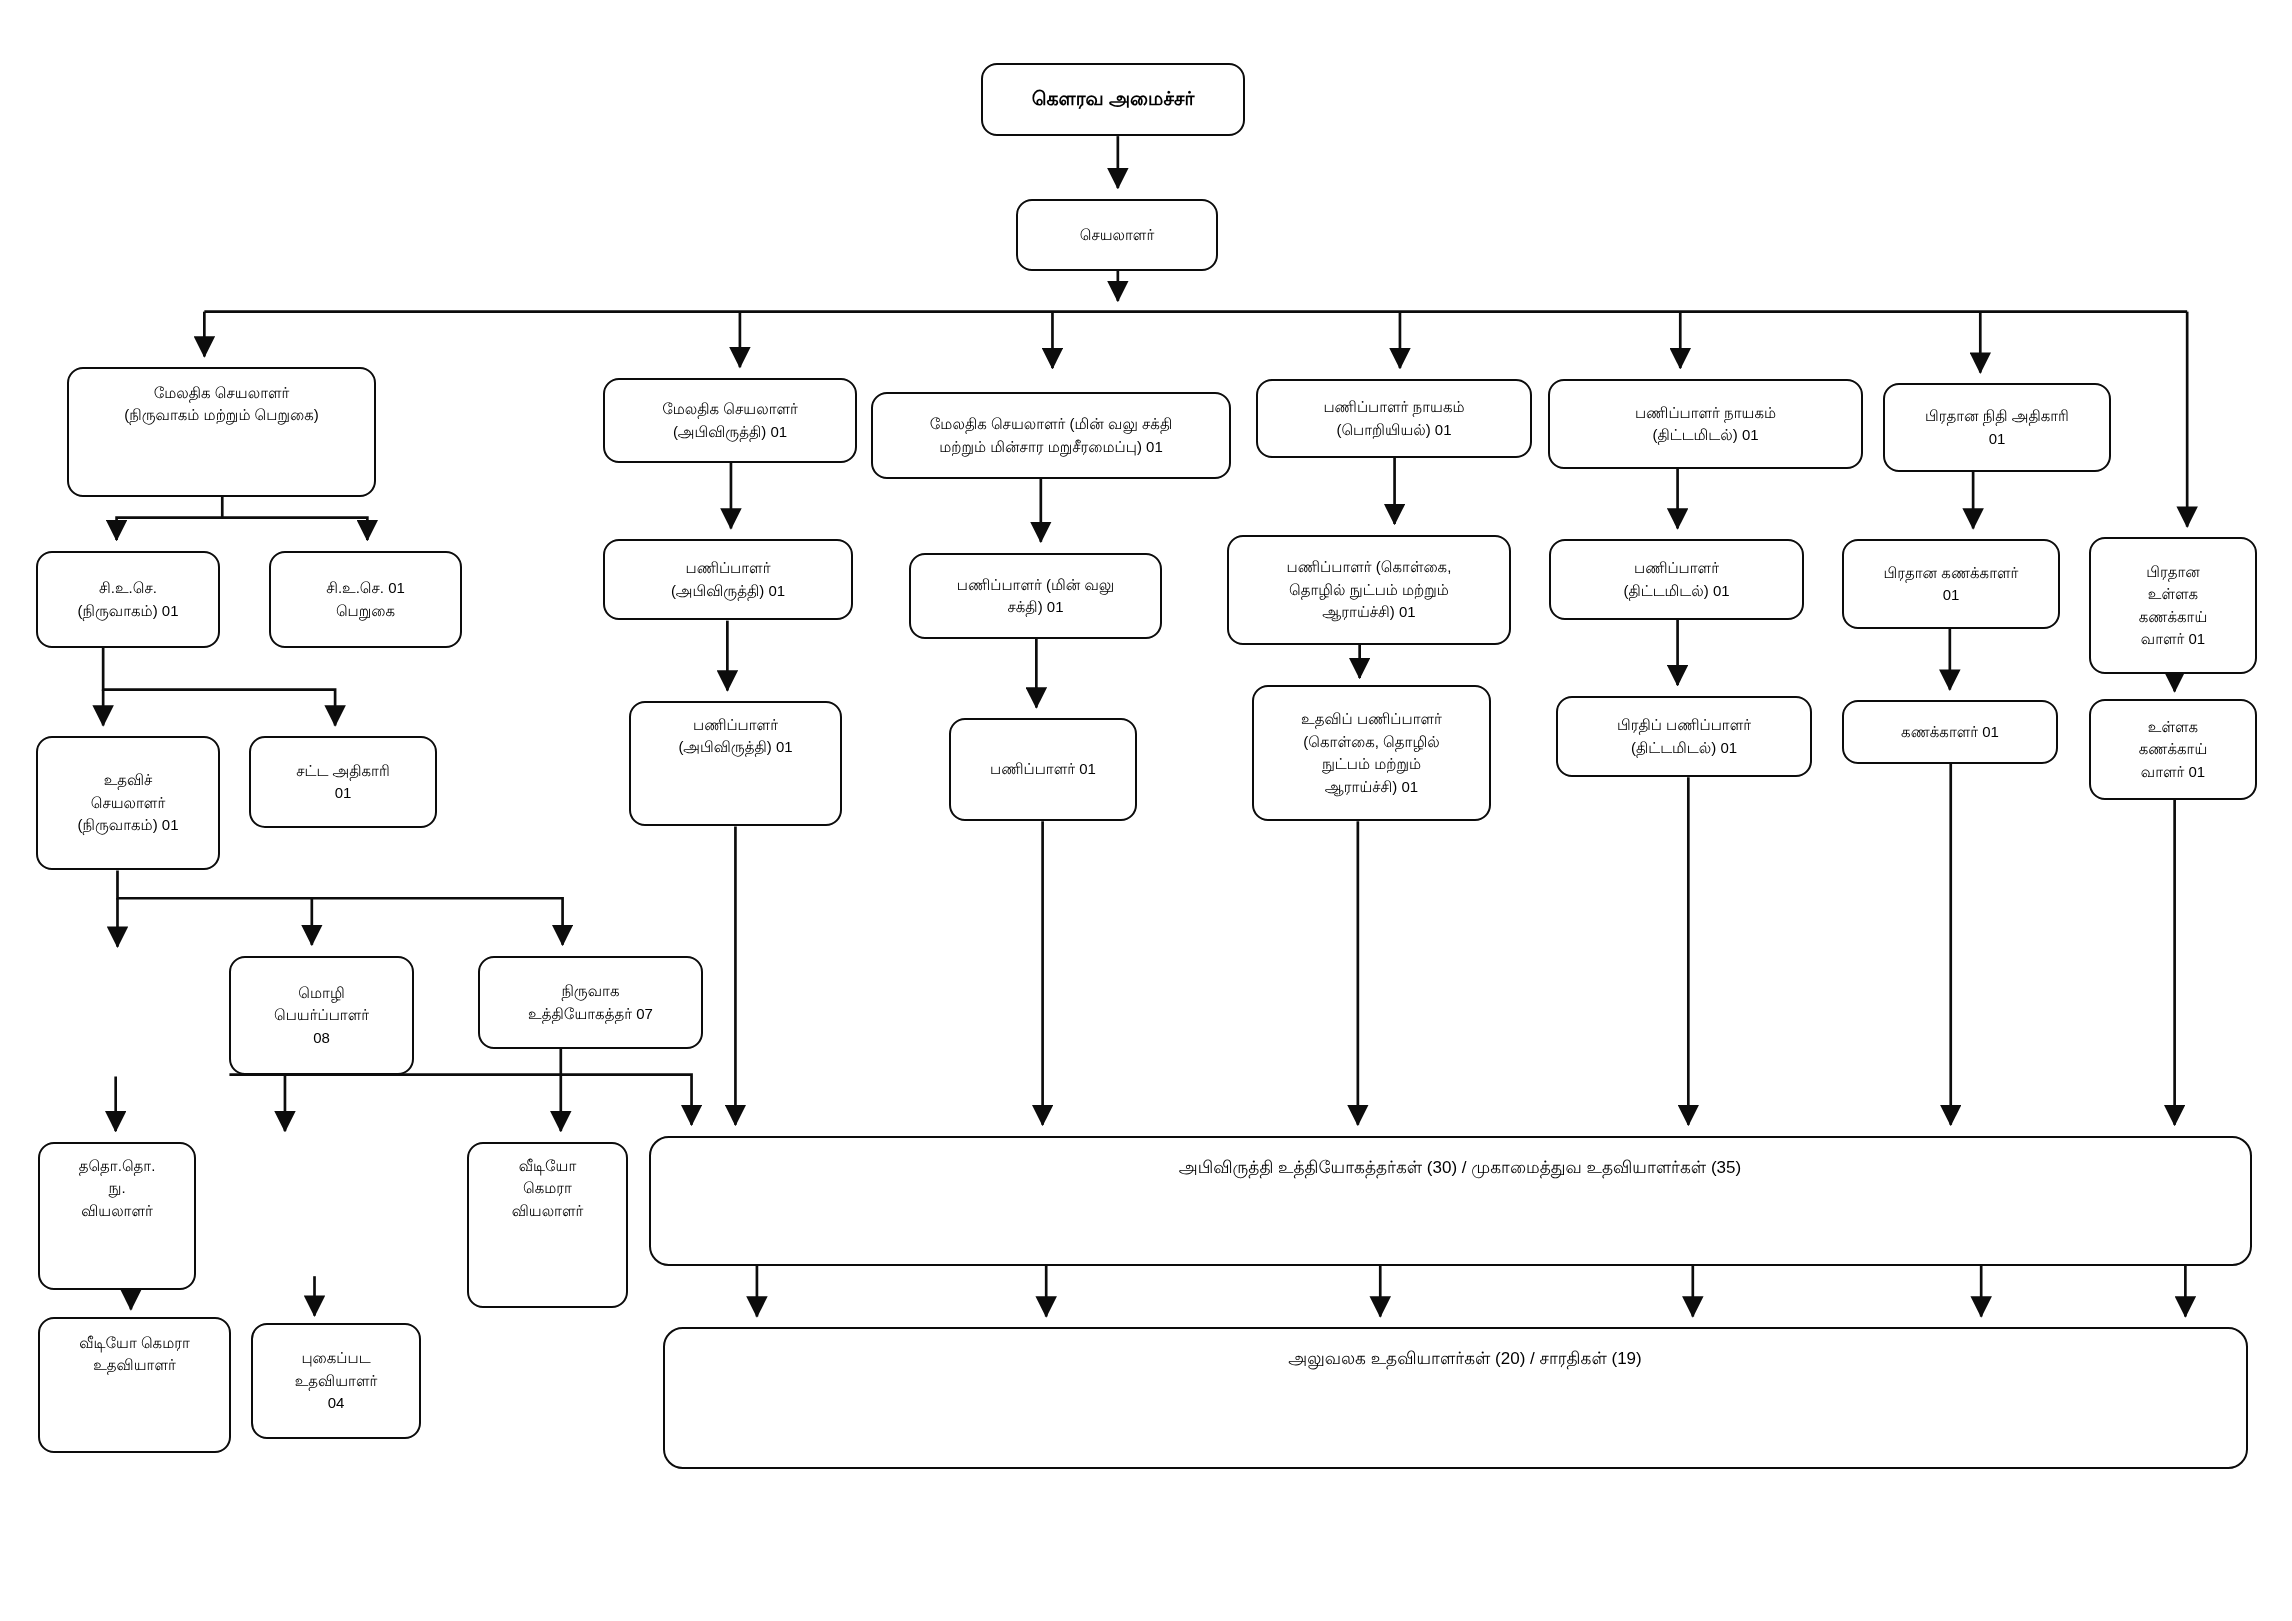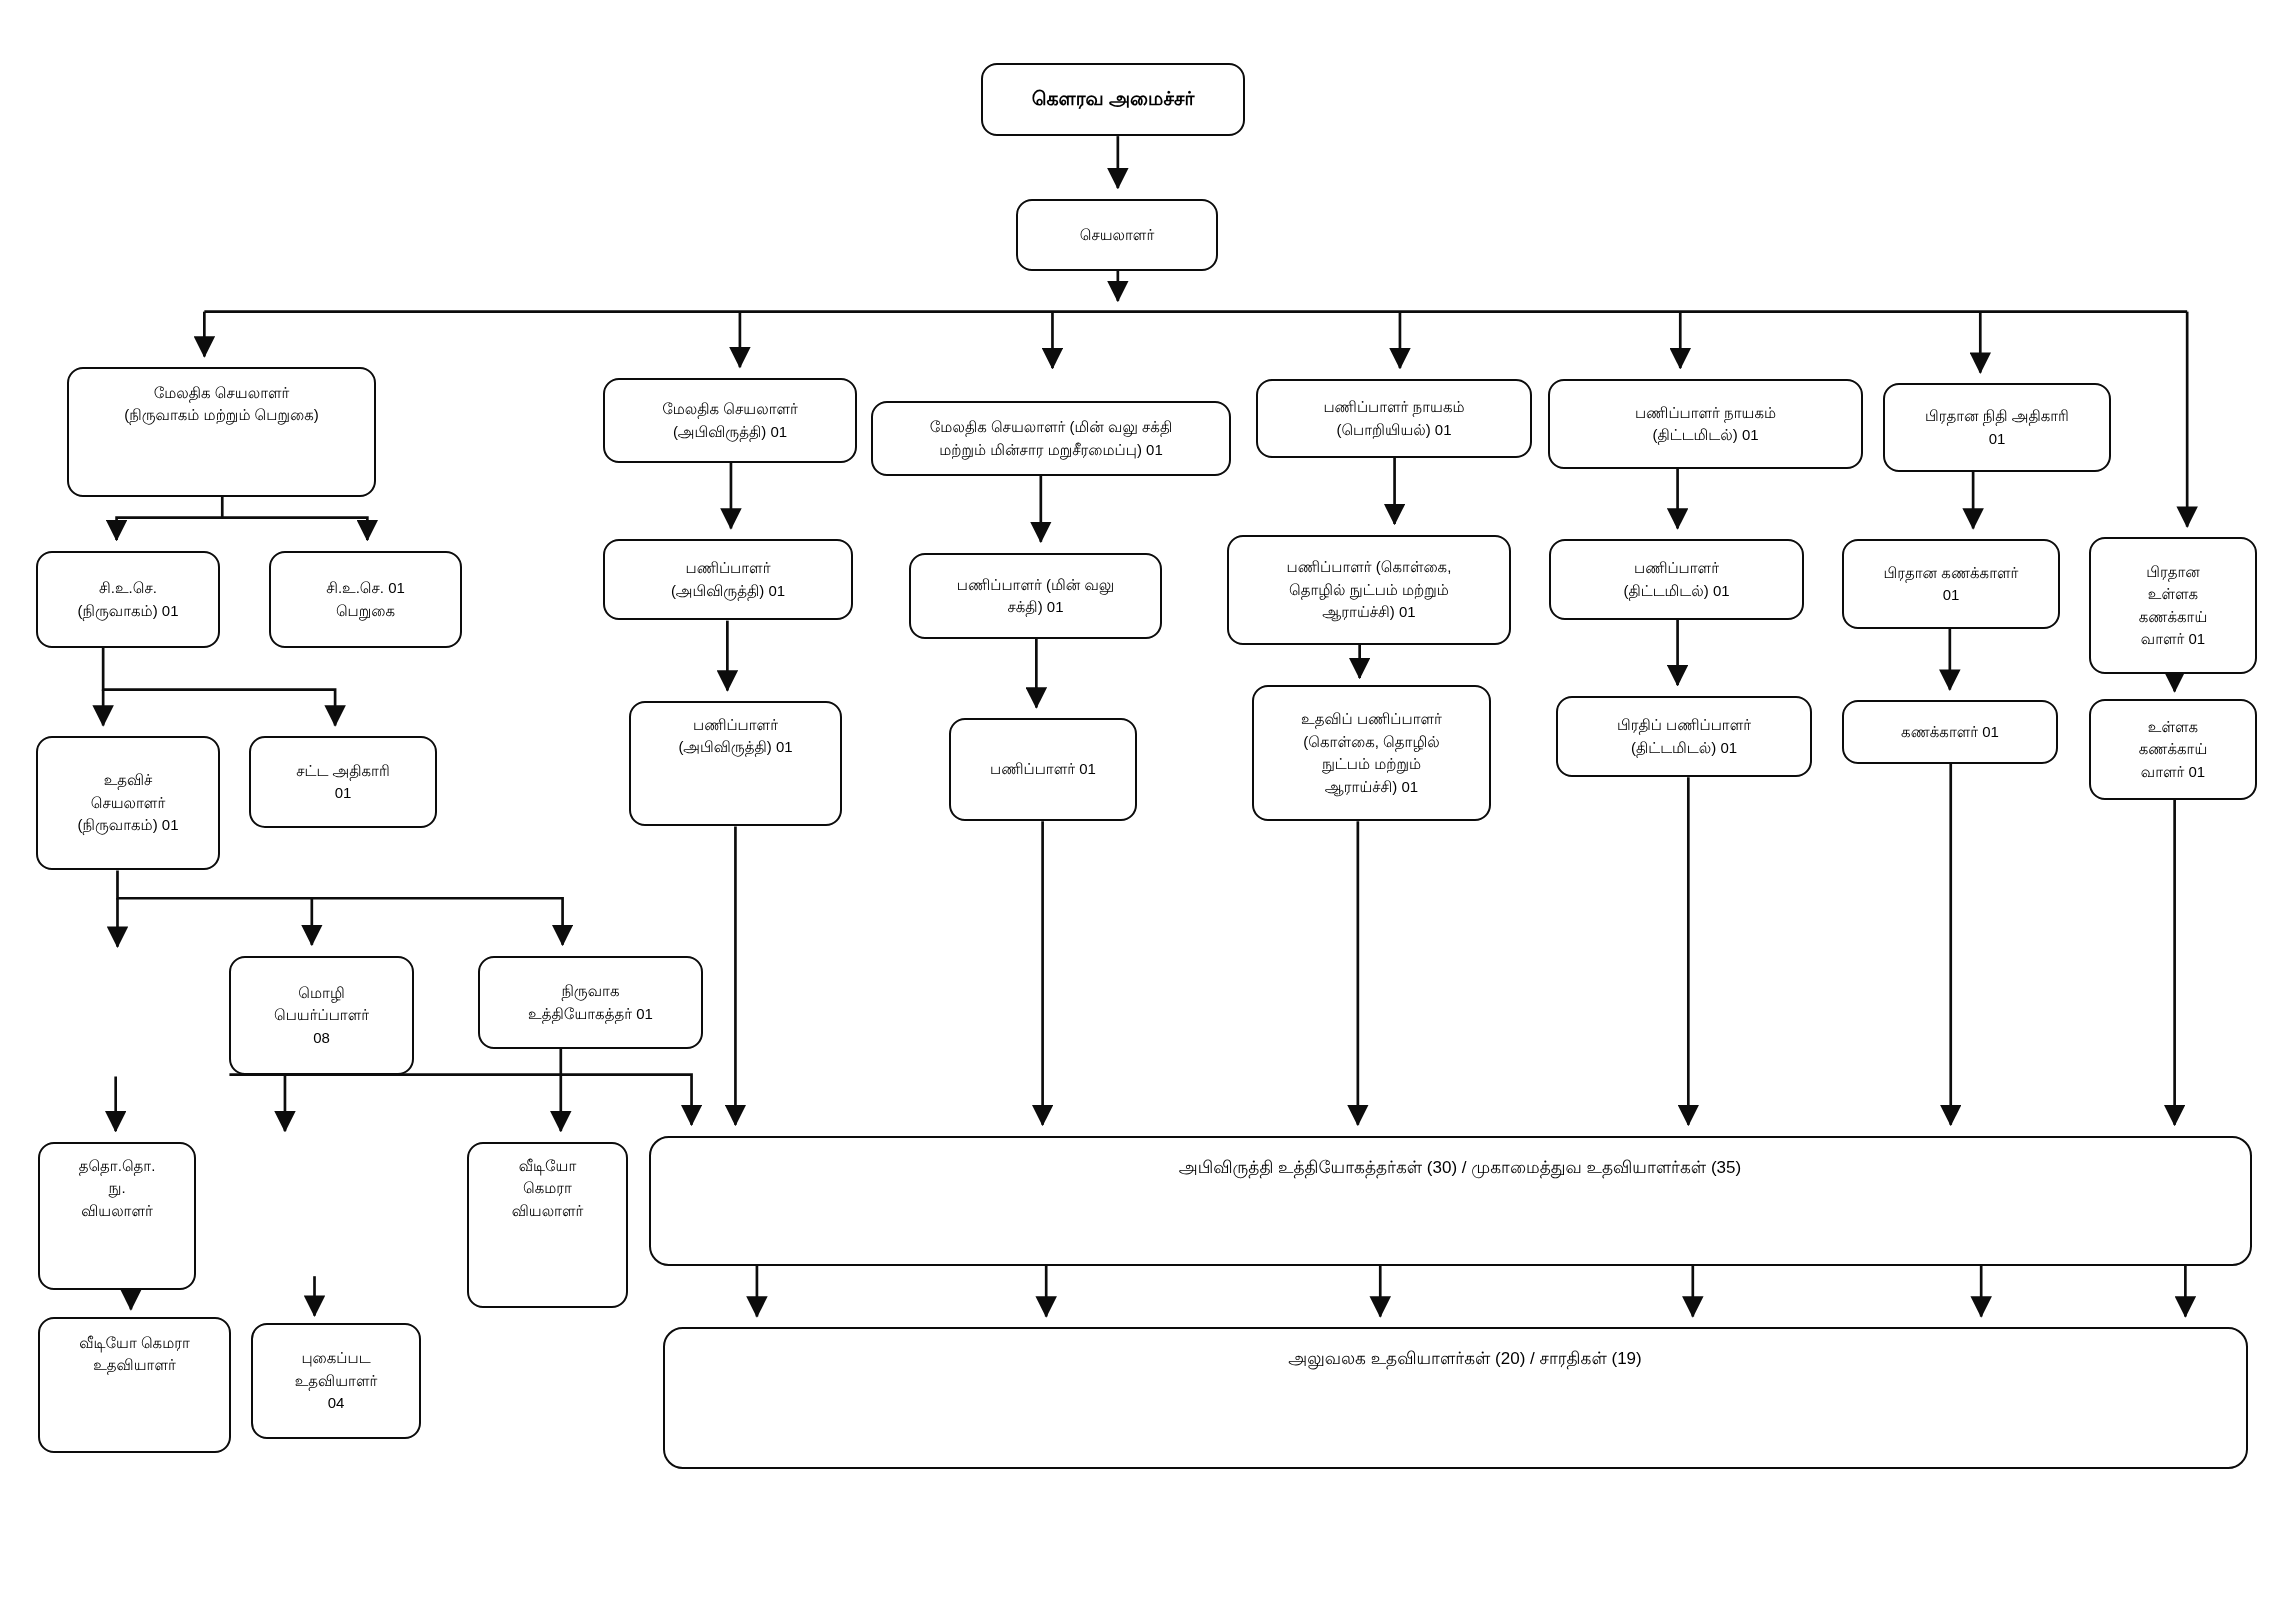--- a/index.html
+++ b/index.html
@@ -121,21 +121,21 @@
       <span class="lbl">சட்ட அதிகாரி
 01</span>
     </div>
   <div class="node" style="left:229px;top:956px;width:185px;height:119px">
       <span class="lbl">மொழி
 பெயர்ப்பாளர்
 08</span>
     </div>
   <div class="node" style="left:478px;top:956px;width:225px;height:93px">
       <span class="lbl">நிருவாக
-உத்தியோகத்தர் 01</span>
+உத்தியோகத்தர் 07</span>
     </div>
   <div class="node top" style="left:38px;top:1142px;width:158px;height:148px">
       <span class="lbl">ததொ.தொ.
 நு.
 வியலாளர்</span>
     </div>
   <div class="node top" style="left:467px;top:1142px;width:161px;height:166px">
       <span class="lbl">வீடியோ
 கெமரா
 வியலாளர்</span>
@@ -156,21 +156,21 @@
     </div>
   <div class="node" style="left:603px;top:539px;width:250px;height:81px">
       <span class="lbl">பணிப்பாளர்
 (அபிவிருத்தி) 01</span>
     </div>
   <div class="node top" style="left:629px;top:701px;width:213px;height:125px">
       <span class="lbl">பணிப்பாளர்
 (அபிவிருத்தி) 01</span>
     </div>
 
-  <div class="node" style="left:871px;top:401px;width:360px;height:75px">
+  <div class="node" style="left:871px;top:392px;width:360px;height:87px">
       <span class="lbl">மேலதிக செயலாளர் (மின் வலு சக்தி
 மற்றும் மின்சார மறுசீரமைப்பு) 01</span>
     </div>
   <div class="node" style="left:909px;top:553px;width:253px;height:86px">
       <span class="lbl">பணிப்பாளர் (மின் வலு
 சக்தி) 01</span>
     </div>
   <div class="node" style="left:949px;top:718px;width:188px;height:103px">
       <span class="lbl">பணிப்பாளர் 01</span>
     </div>

